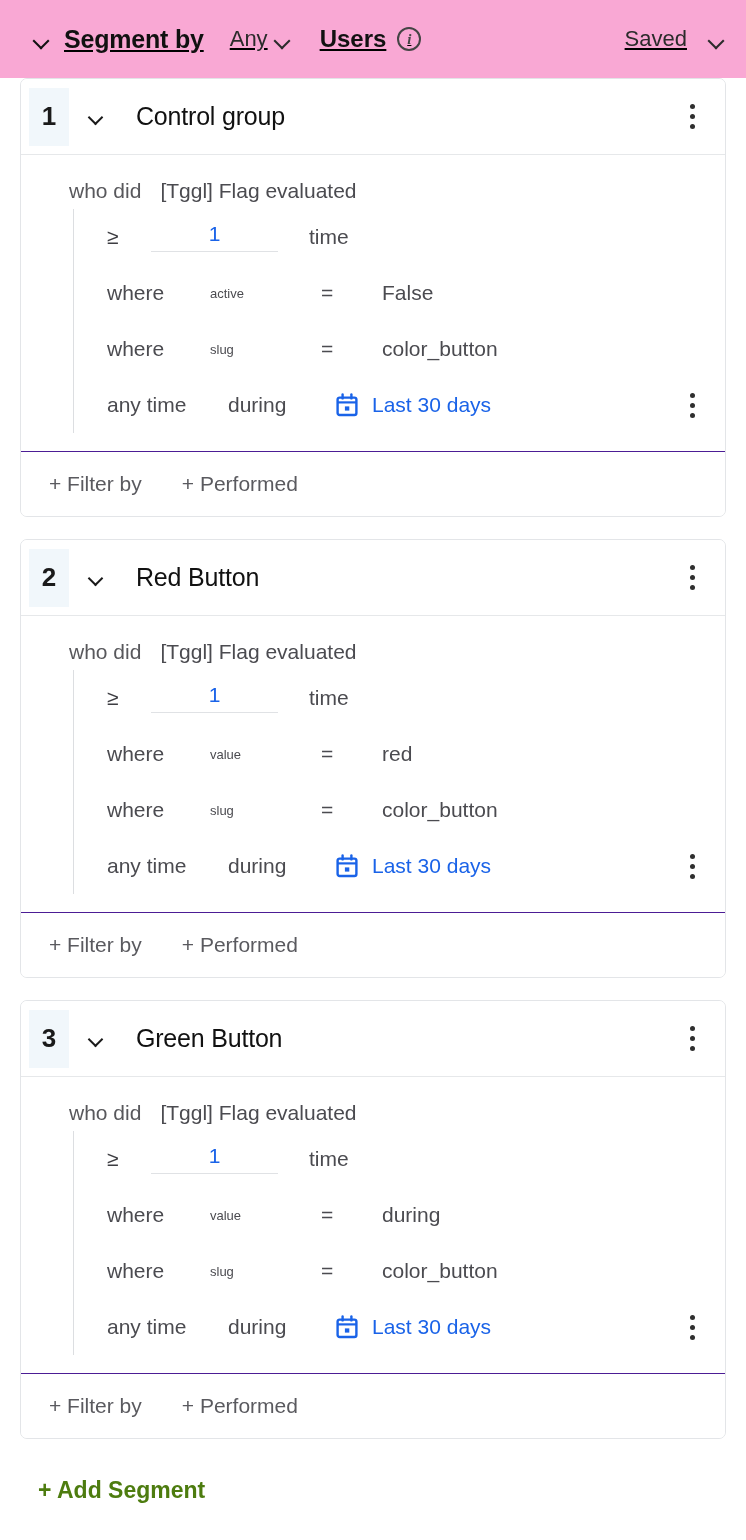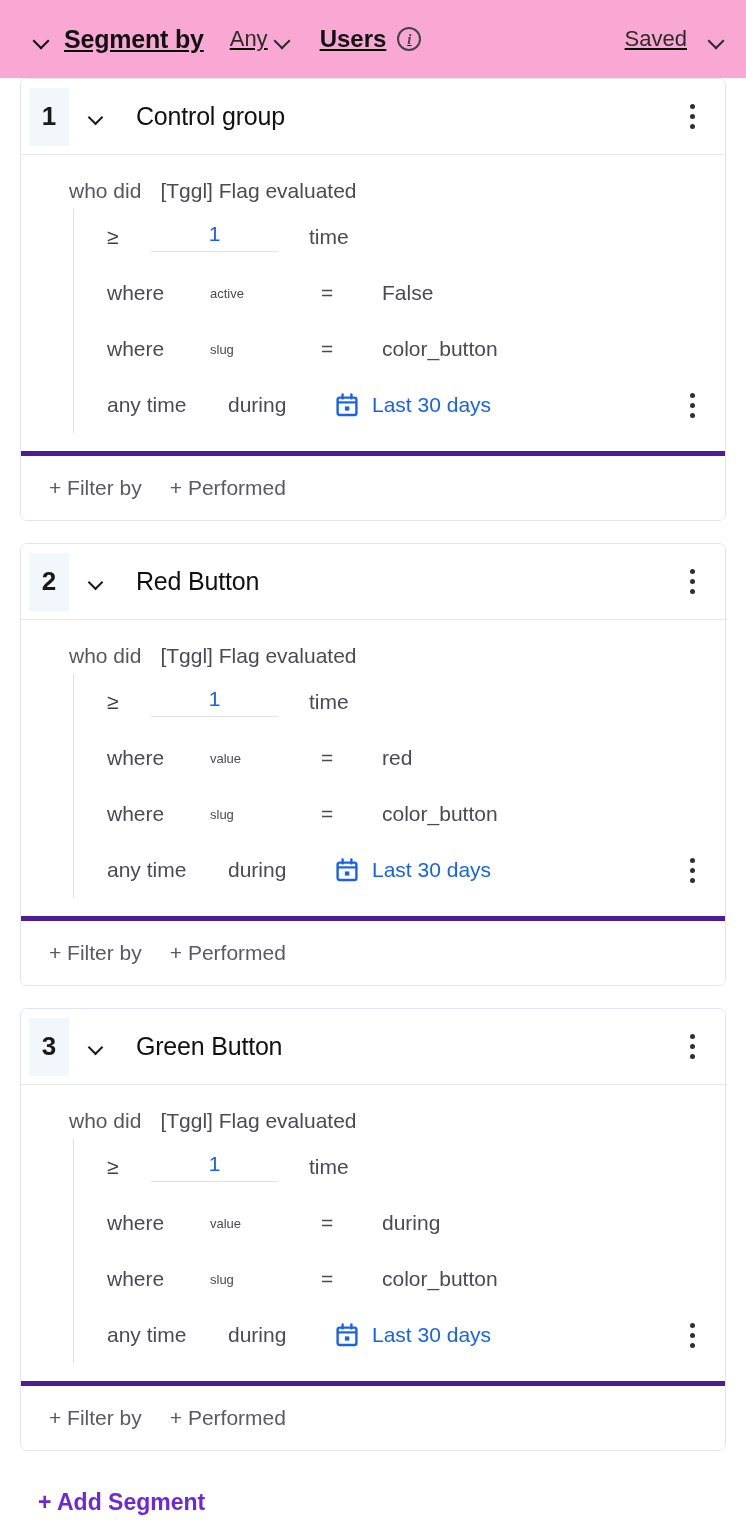--- a/index.html
+++ b/index.html
@@ -177,21 +177,21 @@
     display: block;
     width: 5px;
     height: 5px;
     border-radius: 50%;
     background: #2f2f2f;
   }
 
   
   .card-body {
     padding: 24px 18px 18px 48px;
-    border-bottom: 5px solid #4c1d95;
+    border-bottom: 1px solid #4c1d95;
   }
   .who-did-row {
     display: flex;
     align-items: center;
     gap: 19px;
     margin-bottom: 6px;
   }
   .txt-muted {
     font-size: 21px;
     color: #58585c;
@@ -286,35 +286,35 @@
     color: #1a63e8;
     white-space: nowrap;
   }
 
   
   .card-footer {
     display: flex;
     align-items: center;
     height: 64px;
     padding-left: 28px;
-    gap: 28px;
+    gap: 40px;
     background: #ffffff;
   }
   .footer-action {
     font-size: 21px;
     color: #5a5a5f;
     white-space: nowrap;
   }
 
   
   .add-segment {
     padding: 16px 0 0 38px;
     font-size: 23px;
     font-weight: 700;
-    color: #6d28d9;
+    color: #4d7c0f;
     white-space: nowrap;
   }
 </style>
 </head>
 <body>
 
 <div class="page">
 
   <div class="topbar">
     <div class="topbar-chevron">

